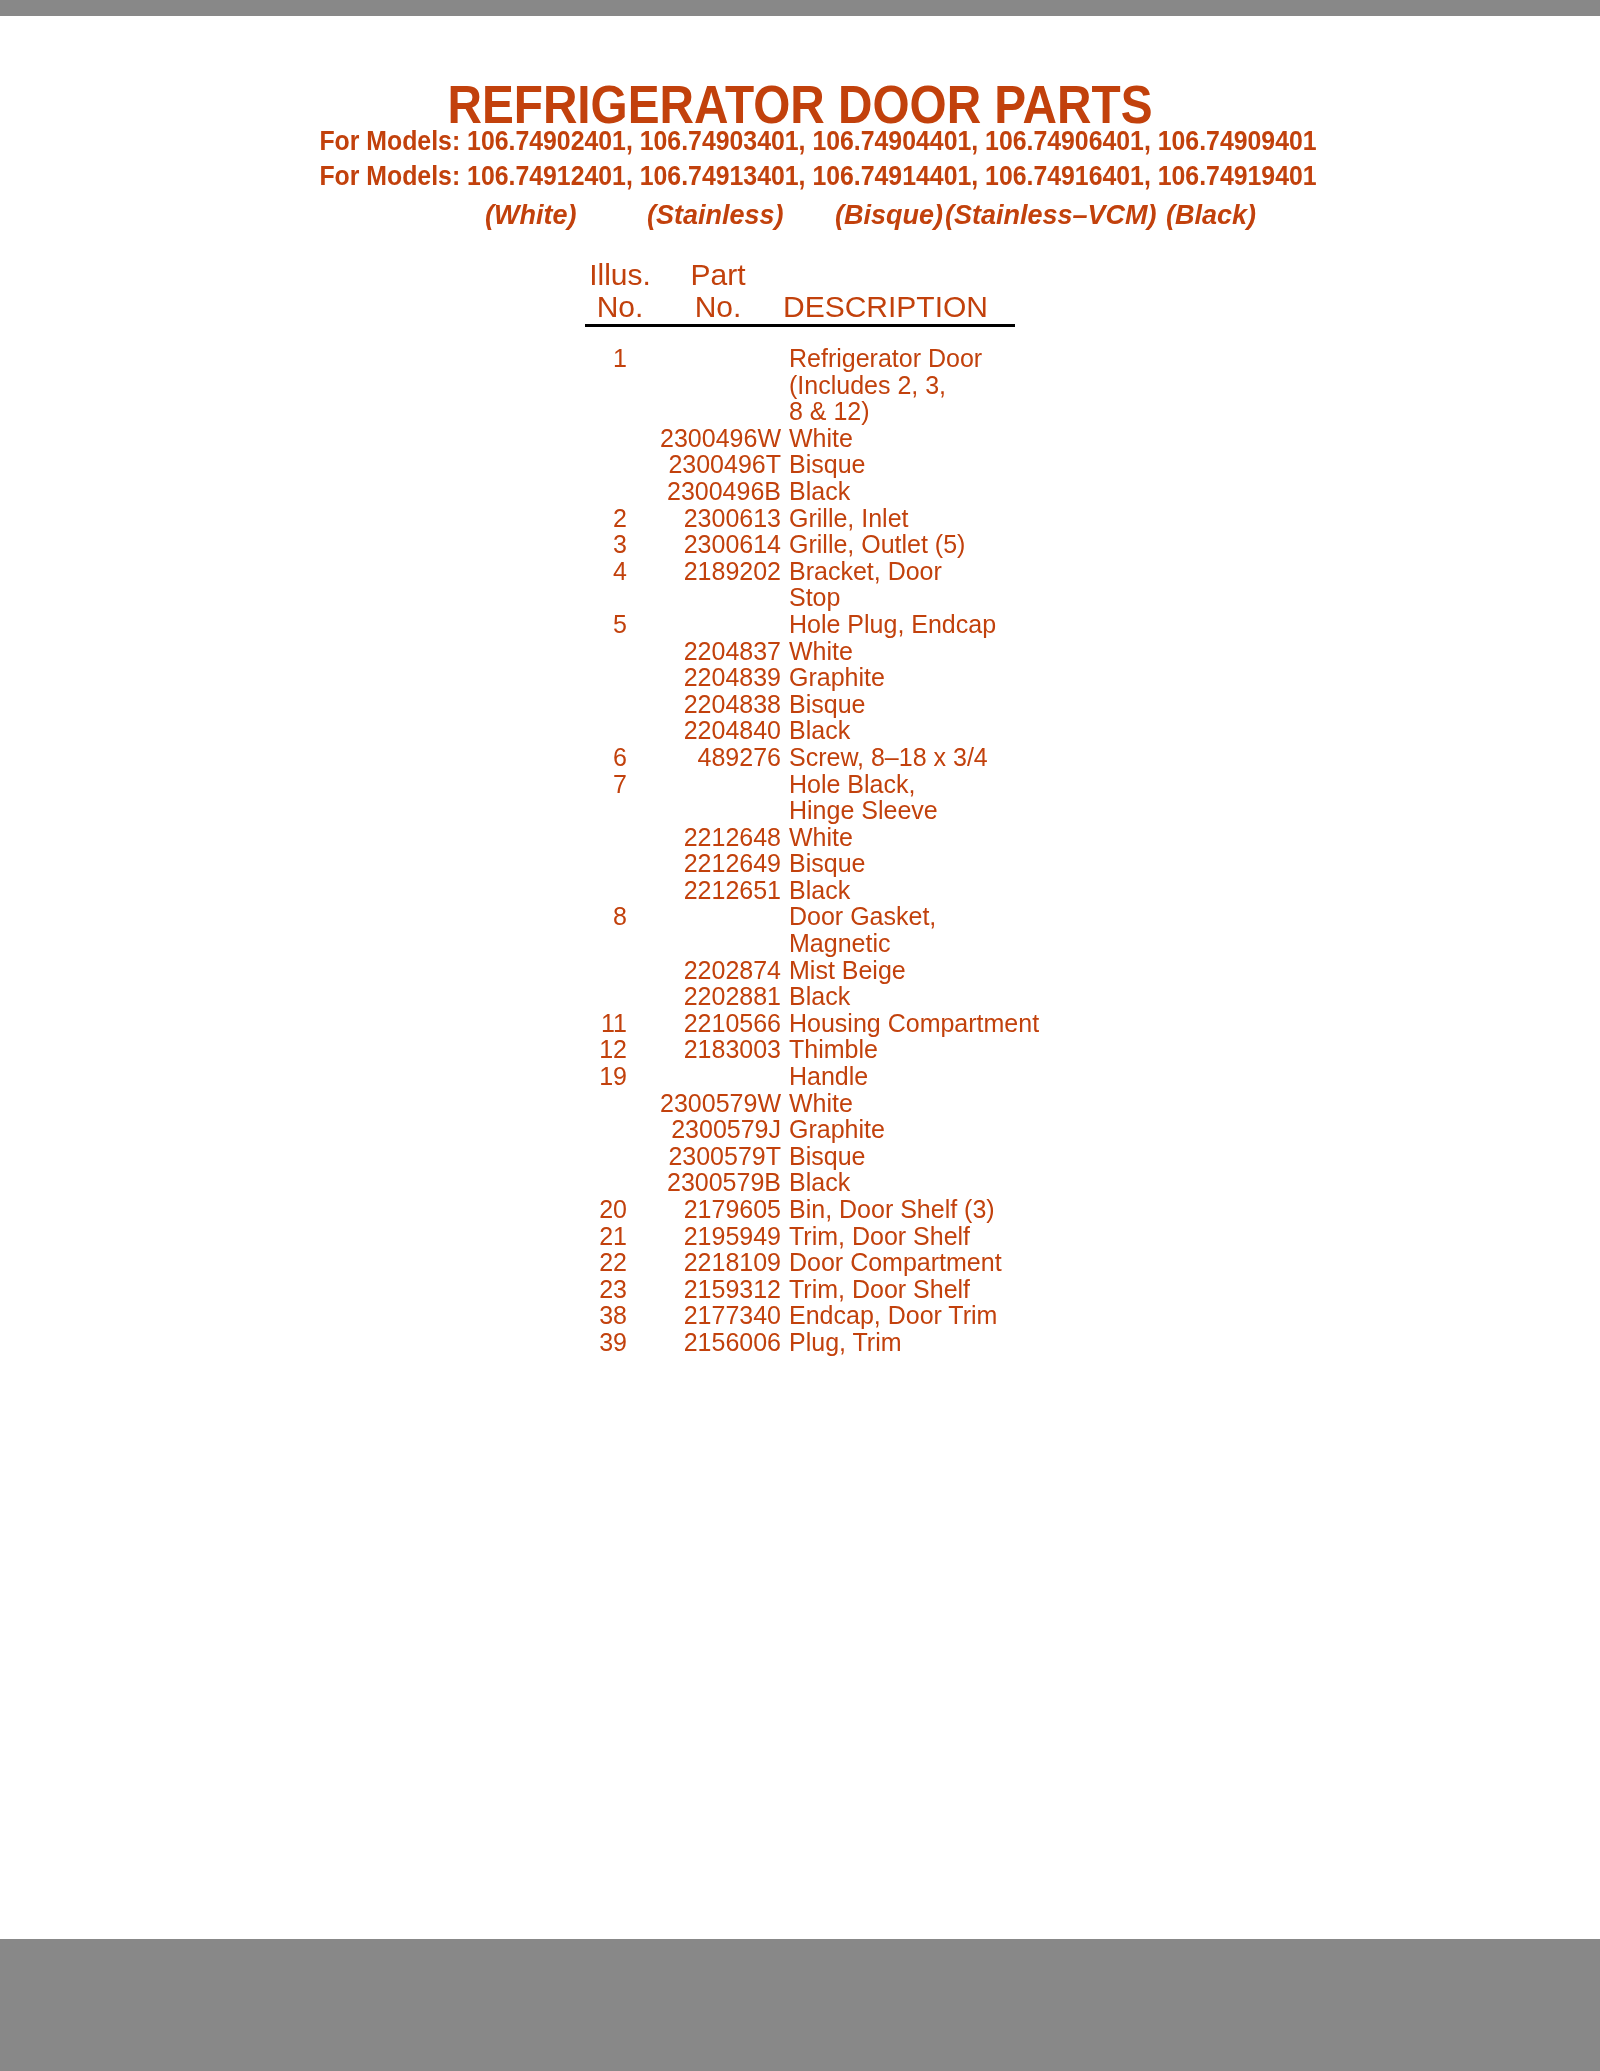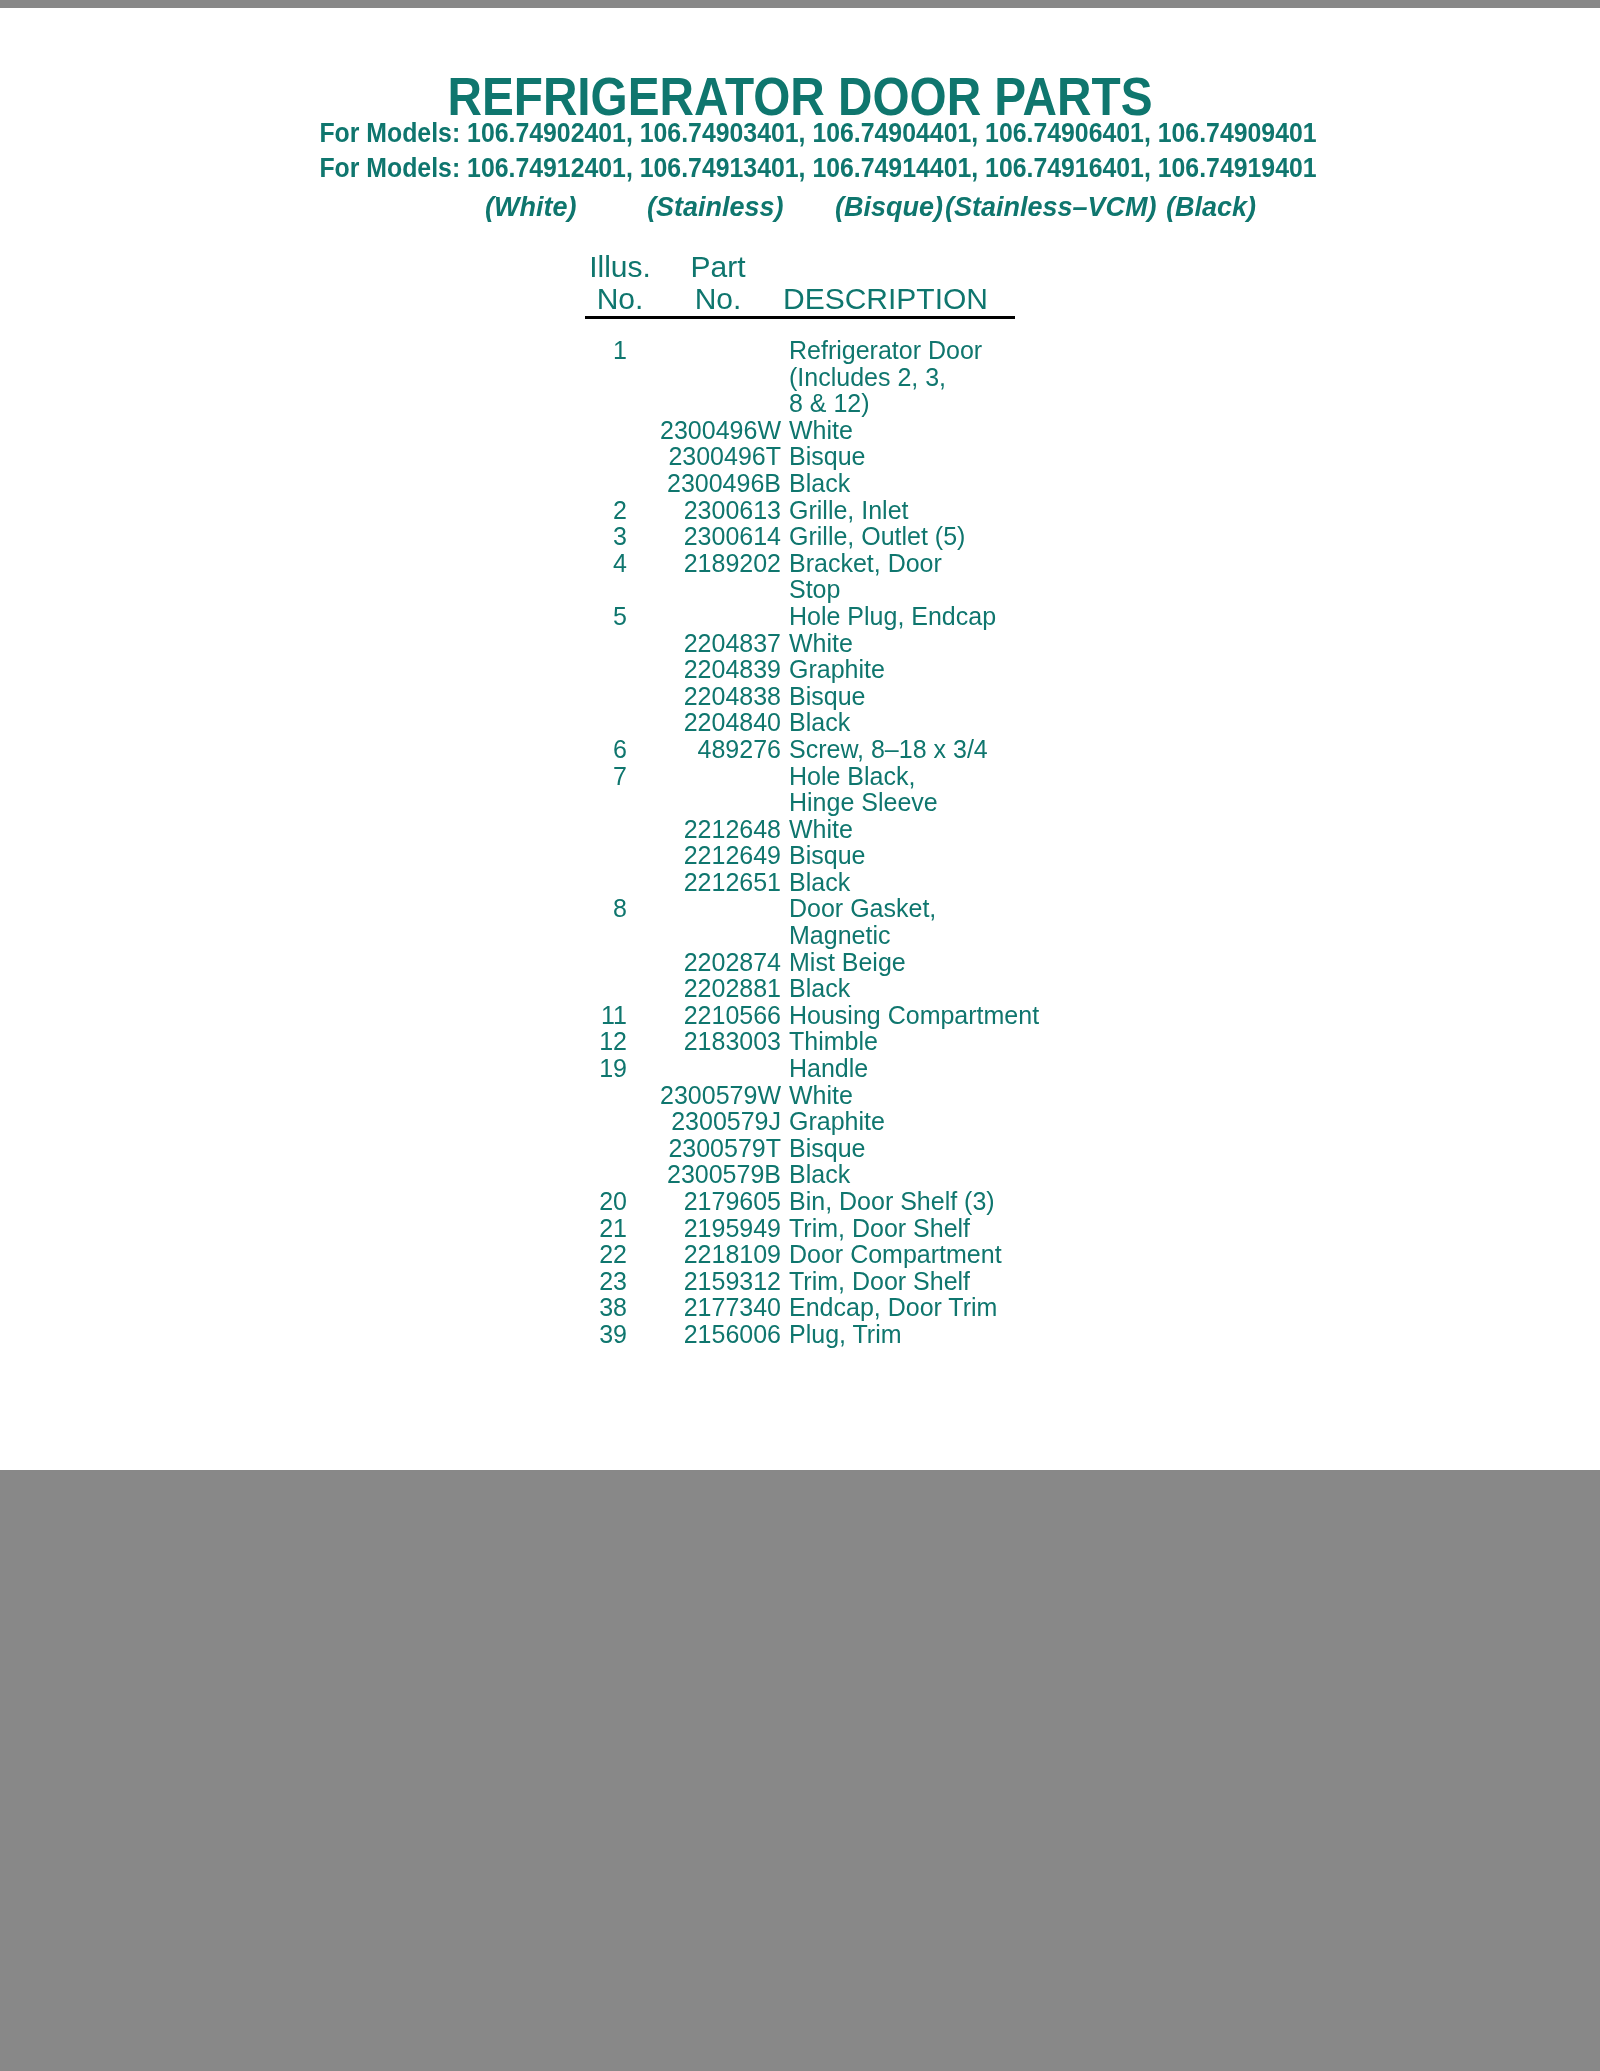--- a/index.html
+++ b/index.html
@@ -1,21 +1,21 @@
 <!DOCTYPE html>
 <html><head>
 <meta charset="utf-8">
 <style>
   html,body{margin:0;padding:0;background:#888;}
   .page{
     position:relative;
-    width:1600px;height:1462px;
-    margin:8px auto;
+    width:1600px;height:1923px;
+    margin:16px auto;
     background:#ffffff;
-    color:#0f766e;
+    color:#c2410c;
     font-family:"Liberation Sans", sans-serif;
     overflow:hidden;
   }
   .title{
     position:absolute;top:62px;left:0;width:1600px;margin:0;
     text-align:center;font-size:53px;font-weight:bold;line-height:53px;
     transform:scaleX(0.90);transform-origin:50% 0;white-space:nowrap;
   }
   .model-line{
     position:absolute;left:18px;width:1600px;

